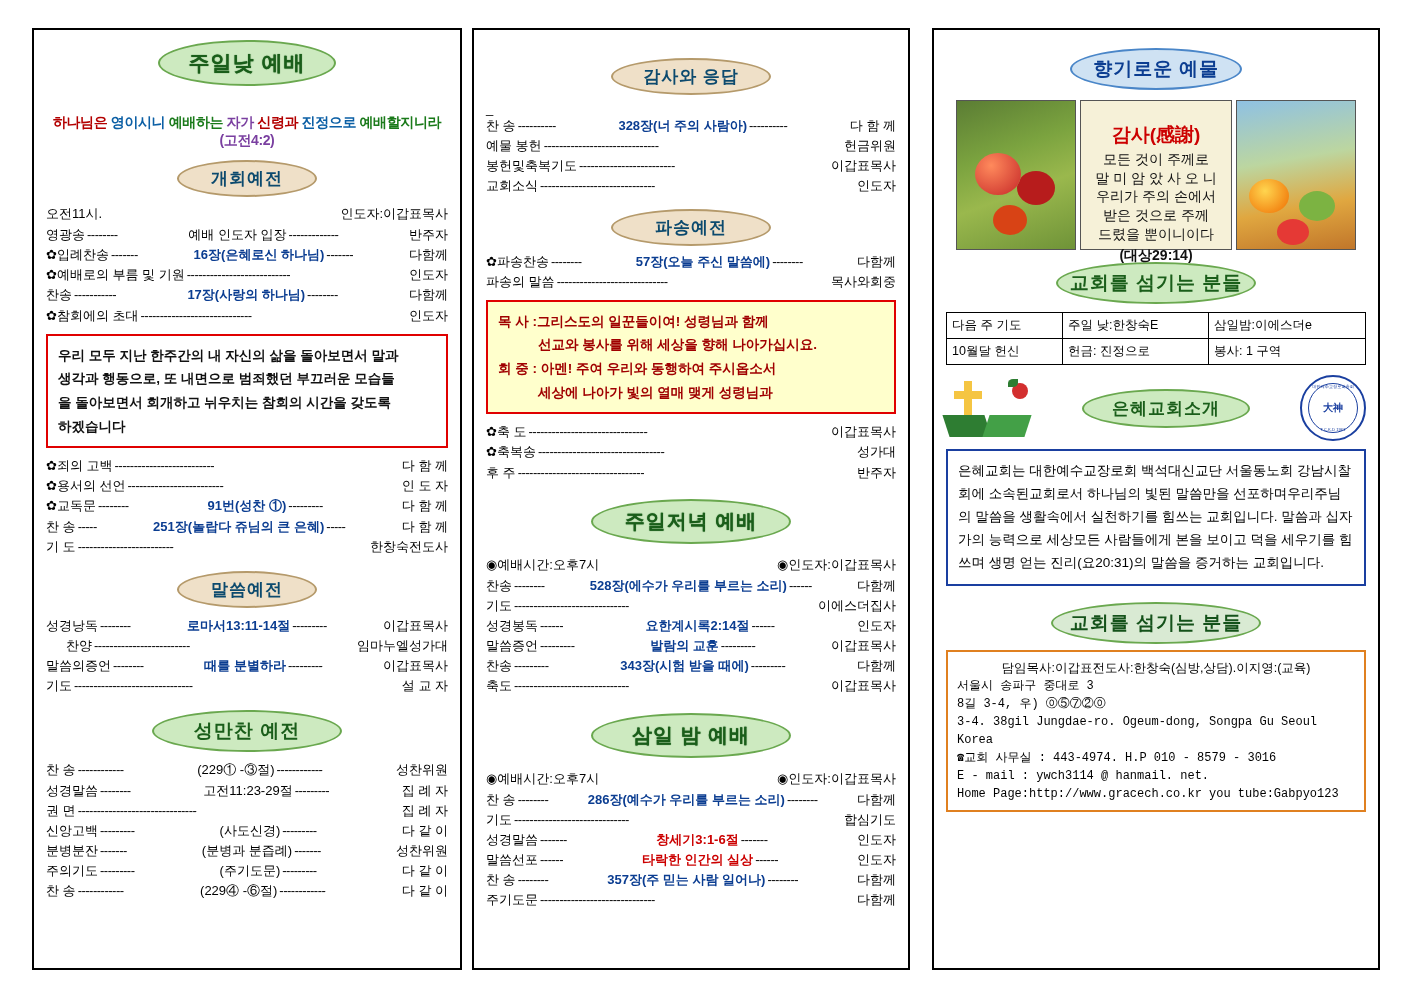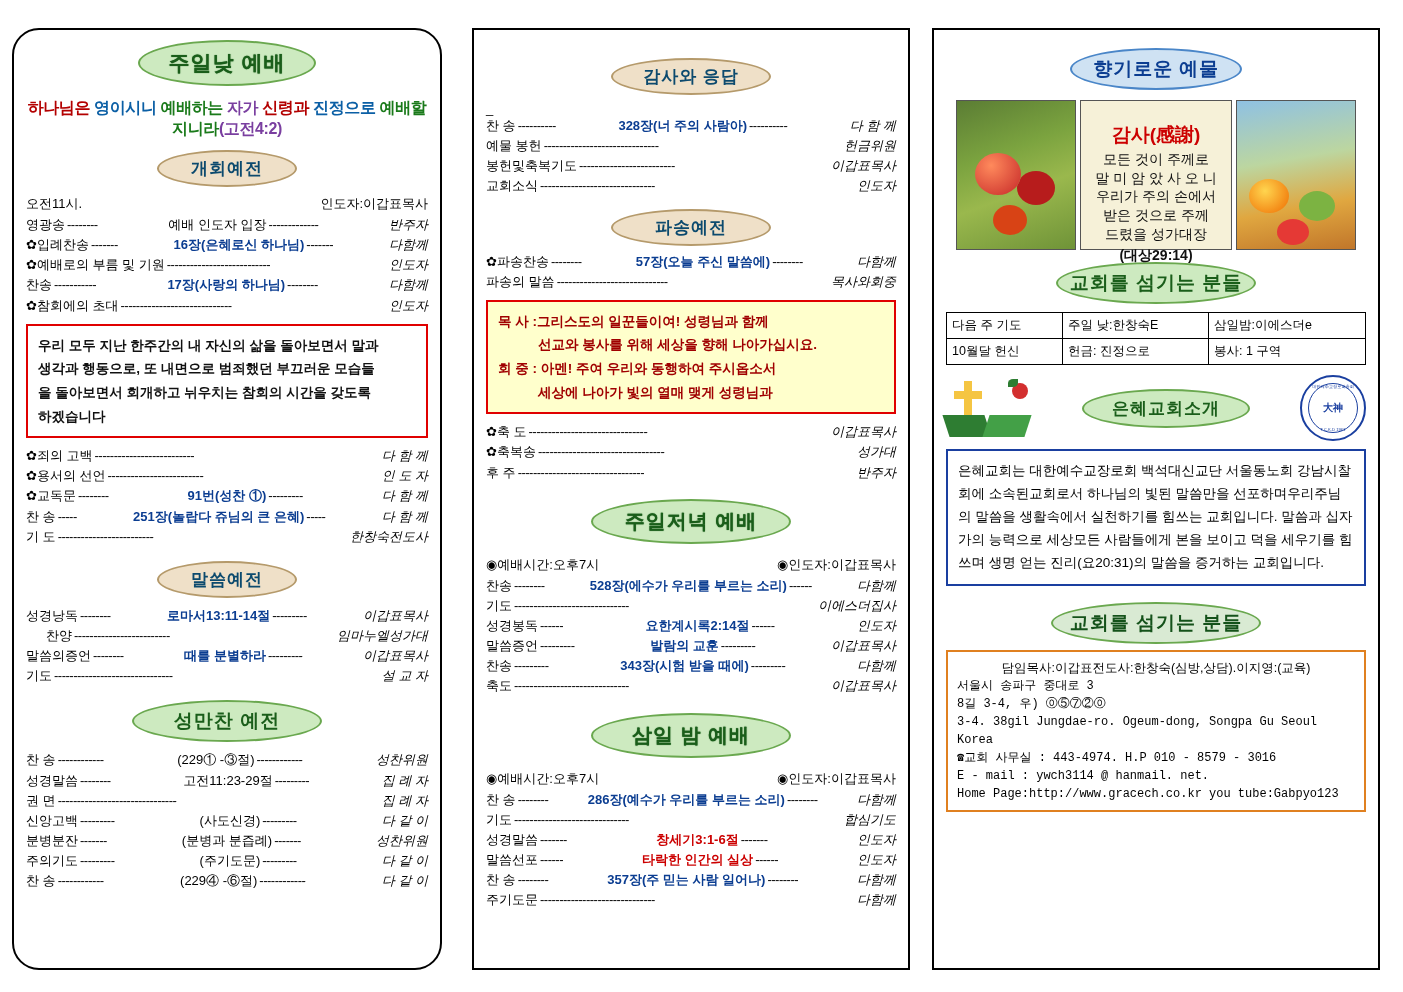--- a/index.html
+++ b/index.html
@@ -5,21 +5,21 @@
   html,body{margin:0;padding:0;}
   body{
     width:1403px;height:992px;background:#fff;
     font-family:"Liberation Sans", sans-serif;
     color:#000;
     position:relative;
     overflow:hidden;
   }
   .page{position:absolute;inset:0;display:flex;gap:0;}
   .col{position:absolute;top:28px;bottom:22px;border:2px solid #000;box-sizing:border-box;background:#fff;}
-  #col1{left:12px;width:430px;border-radius:27px;}
+  #col1{left:32px;width:430px;}
   #col2{left:472px;width:438px;}
   #col3{left:932px;width:448px;}
   .inner{padding:10px 12px;box-sizing:border-box;height:100%;overflow:hidden;}
 
   
   .oval{
     display:block;margin:0 auto;text-align:center;
     border-radius:50%/50%;
     font-weight:bold;
     letter-spacing:1px;
@@ -42,32 +42,32 @@
   .oval-green2{
     background:#cdeac0;border:2px solid #6aa84f;color:#1a5e1a;
     font-size:19px;padding:6px 0;width:190px;
   }
   .oval-y{
     background:#d9ead3;border:2px solid #6aa84f;color:#14521a;
     font-size:19px;padding:6px 0;width:200px;
   }
 
   .subtitle{
-    text-align:center;font-size:16px;font-weight:bold;margin:12px 0 4px;
+    text-align:center;font-size:14px;font-weight:bold;margin:28px 0 4px;
     color:#111;letter-spacing:-0.4px;
   }
   .subtitle .c1{color:#b30000;}
   .subtitle .c2{color:#0b5fa5;}
   .subtitle .c3{color:#1a7a1a;}
   .subtitle .c4{color:#7a3fa0;}
 
   .row{display:flex;align-items:baseline;font-size:13px;line-height:1.55;white-space:nowrap;}
   .row .l{flex:0 0 auto;}
   .row .dots{flex:1 1 auto;overflow:hidden;white-space:nowrap;letter-spacing:-0.5px;margin:0 2px;color:#000;}
-  .row .r{flex:0 0 auto;font-style:italic;}
+  .row .r{flex:0 0 auto;}
   .ctr{flex:0 0 auto;font-weight:bold;color:#0b3d91;}
   .ctr.red{color:#cc0000;}
   .ctr.black{color:#000;font-weight:normal;}
   .hdrrow{display:flex;justify-content:space-between;font-size:13px;margin:8px 0 2px;}
 
   .boxred{
     border:2px solid #e00000;padding:8px 10px;margin:8px 0;
     font-size:13.5px;line-height:1.75;font-weight:bold;color:#111;
   }
   .boxred.yellow{background:#ffffcc;color:#a00000;}
@@ -469,21 +469,21 @@
       <div class="oval oval-blue" style="margin-top:8px;">향기로운 예물</div>
 
       <div class="imgrow">
         <div class="photo left"></div>
         <div class="versebox">
           <span class="big">감사(感謝)</span>
           <span>모든 것이 주께로</span><br>
           <span>말 미 암 았 사 오 니</span><br>
           <span>우리가 주의 손에서</span><br>
           <span>받은 것으로 주께</span><br>
-          <span>드렸을 성가대장</span>
+          <span>드렸을 뿐이니이다</span>
           <span class="ref">(대상29:14)</span>
         </div>
         <div class="photo right"></div>
       </div>
 
       <div class="oval oval-green2" style="margin-top:12px;width:200px;">교회를 섬기는 분들</div>
 
       <table class="tbl">
         <tbody>
             <tr>

